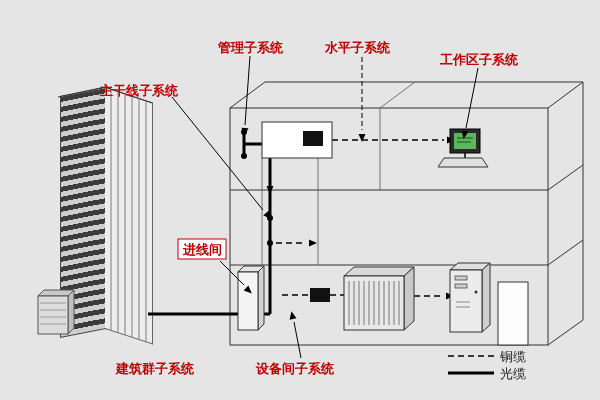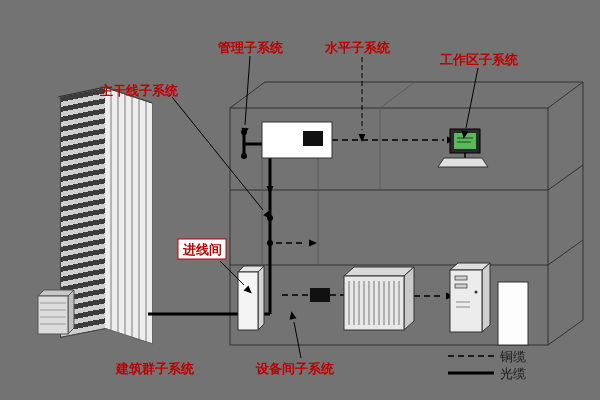--- a/index.html
+++ b/index.html
@@ -1,16 +1,16 @@
 <!DOCTYPE html>
 <html><head>
 <meta charset="utf-8">
 <style>
   html,body { margin:0; padding:0; background:#fff; font-family:"DejaVu Sans", sans-serif; }
-  #stage { position:relative; width:600px; height:400px; background:#737373; overflow:hidden; }
+  #stage { position:relative; width:600px; height:400px; background:#e5e5e5; overflow:hidden; }
 
   
   .bldg { position:absolute; transform-origin:0 0; }
   .bldg-facade {
     left:60px; top:96px; width:45px; height:240px;
     transform:skewY(-11deg);
     background:repeating-linear-gradient(180deg,#3c3c3c 0 5px,#cfcfcf 5px 10px);
     border:1px solid #444;
   }
   .bldg-side {

